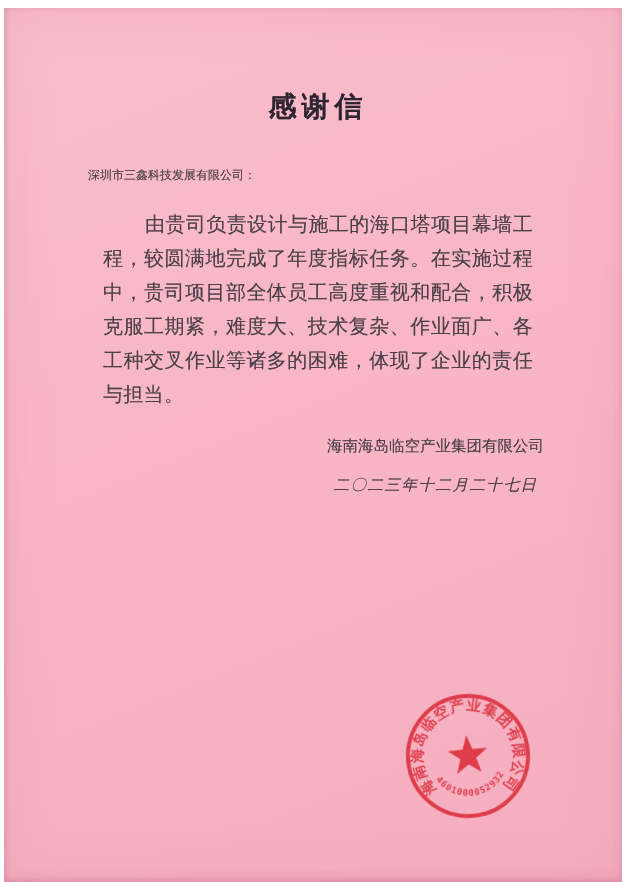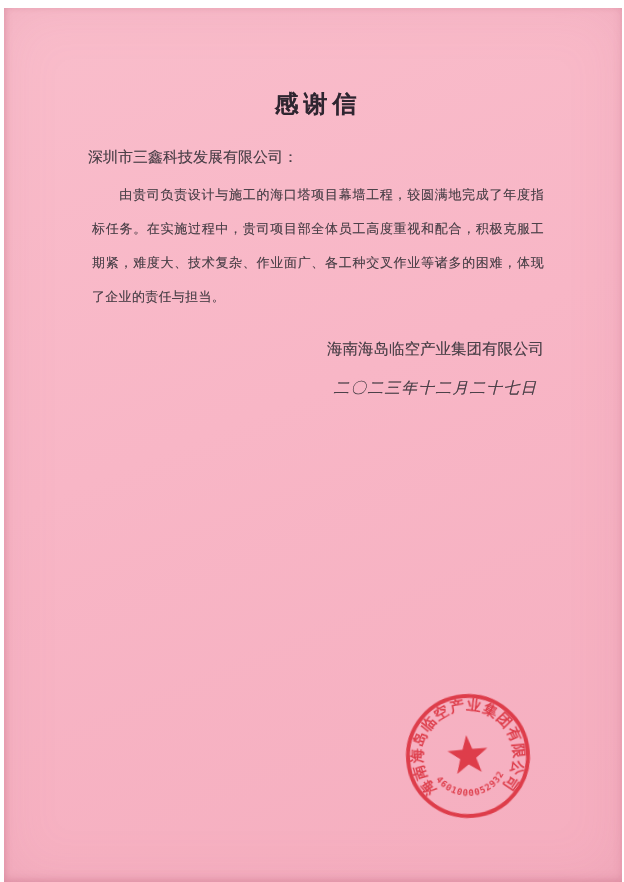--- a/index.html
+++ b/index.html
@@ -28,37 +28,37 @@
     padding: 0 74px 0 84px;
     background: linear-gradient(158deg, #f9bdcb 0%, #f8b6c6 45%, #f5aebf 100%);
     box-shadow:
       inset 0 0 55px rgba(196, 104, 128, 0.13),
       inset 0 -3px 8px rgba(170, 75, 98, 0.22),
       inset 2px 0 5px rgba(170, 75, 98, 0.10);
   }
   .letter-title {
     margin: 80px 0 0 0;
     text-align: center;
-    font-size: 24px;
+    font-size: 28px;
     font-weight: bold;
     letter-spacing: 5px;
     color: #2e2530;
     text-shadow: 0 0 0.6px rgba(46, 37, 48, 0.55);
   }
   .salutation {
-    margin: 20px 0 0 0;
-    font-size: 15px;
+    margin: 32px 0 0 0;
+    font-size: 12px;
     line-height: 34px;
     color: #4c4149;
     text-shadow: 0 0 0.5px rgba(76, 65, 73, 0.5);
   }
   .body-para {
-    margin: 4px;
+    margin: 15px;
     text-indent: 2.1em;
-    font-size: 13px;
+    font-size: 20px;
     line-height: 34px;
     letter-spacing: 0.3px;
     text-align: justify;
     color: #4c4149;
     text-shadow: 0 0 0.5px rgba(76, 65, 73, 0.5);
   }
   .sig-block {
     margin: 18px 4px 0 auto;
     width: max-content;
     text-align: center;

